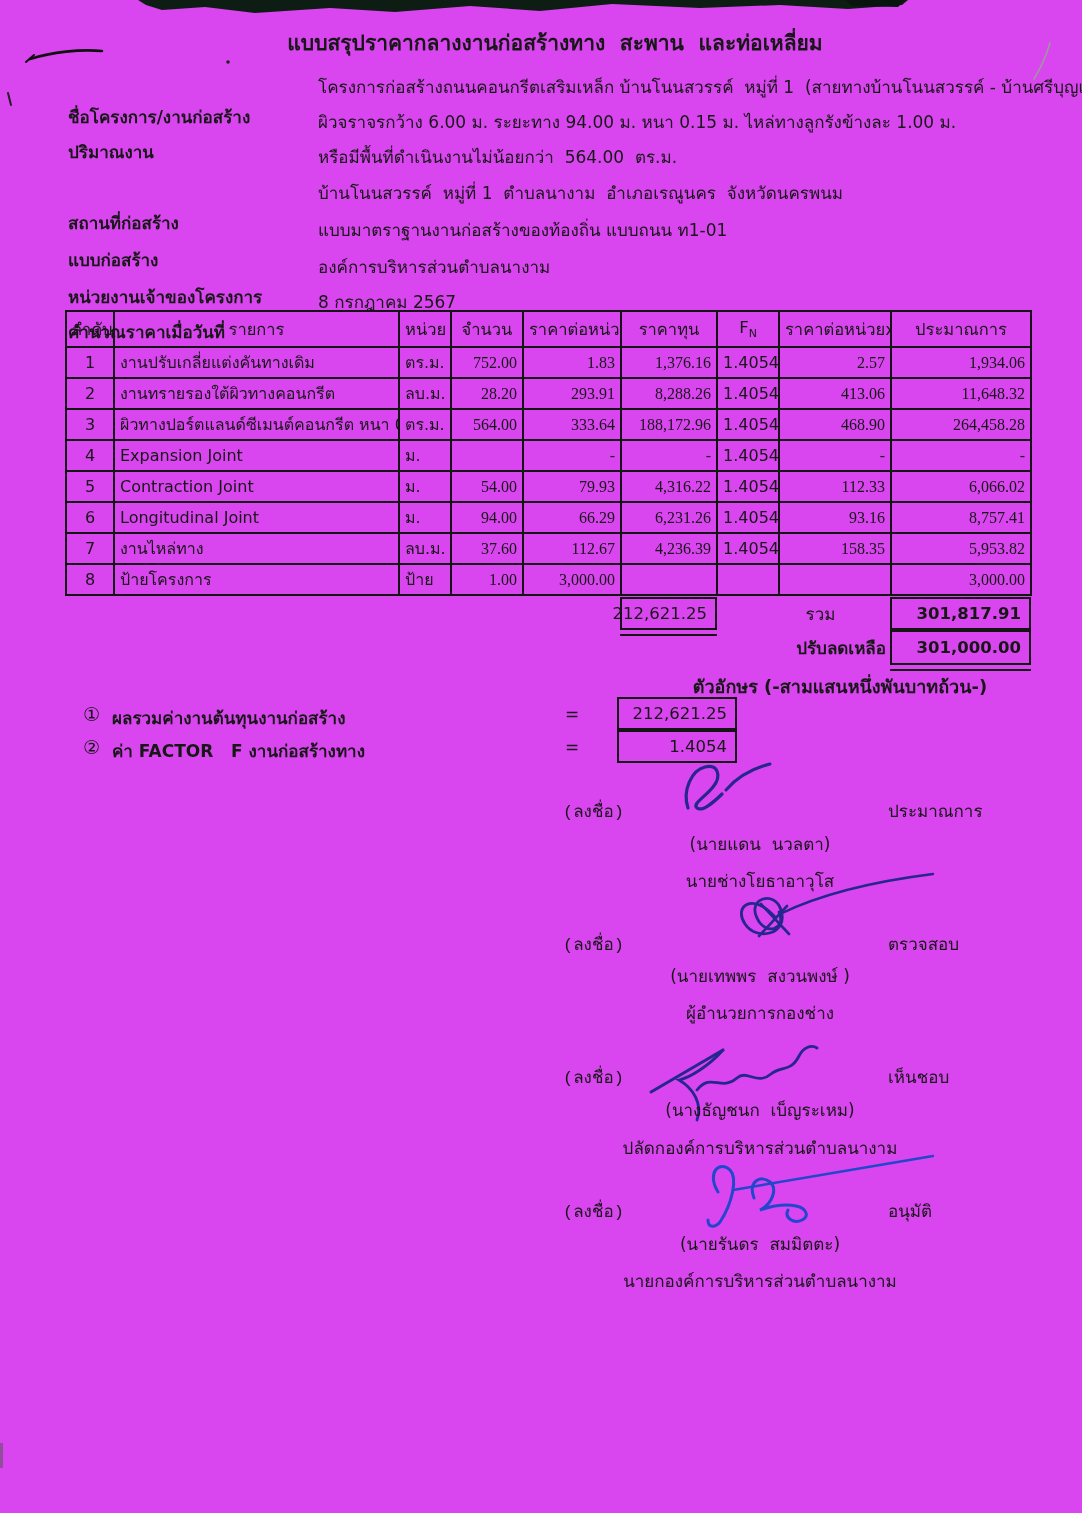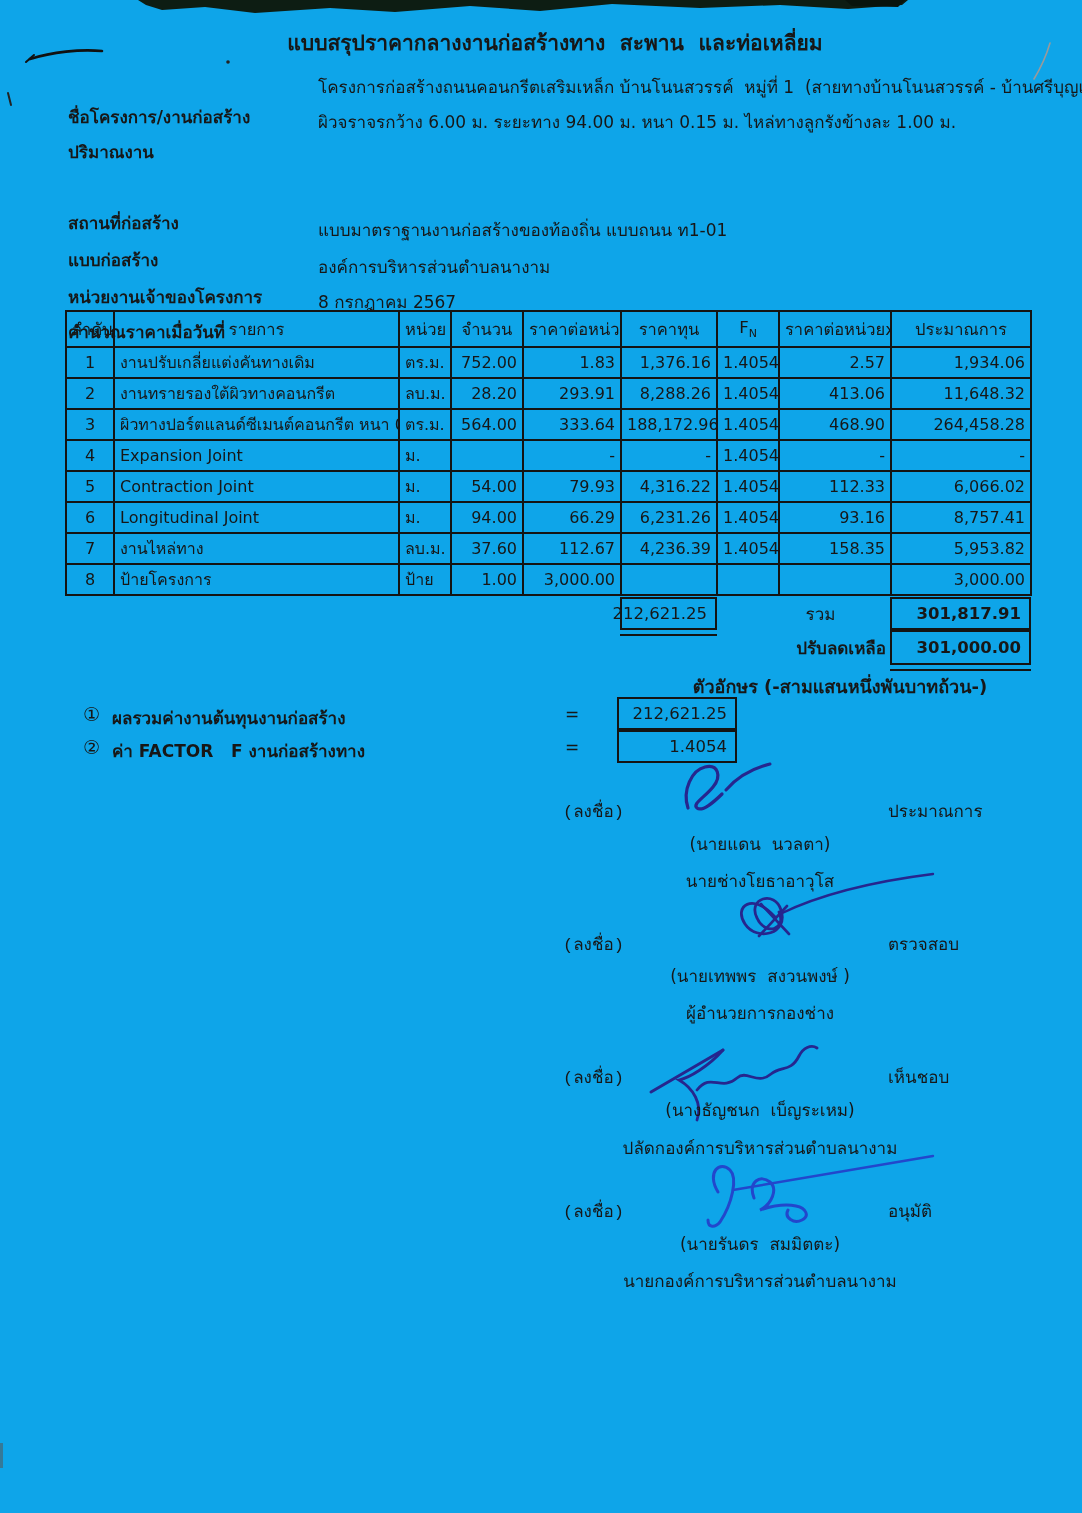--- a/index.html
+++ b/index.html
@@ -1,34 +1,34 @@
 <!DOCTYPE html>
 <html><head>
 <meta charset="utf-8">
 <style>
   html,body { margin:0; padding:0; background:#ffffff; }
   .page {
     position:relative; width:1082px; height:1513px;
-    background:#0ea5e9; overflow:hidden;
+    background:#d946ef; overflow:hidden;
     font-family:"DejaVu Sans", sans-serif; color:#171717;
   }
   .abs { position:absolute; }
   .title { font-weight:700; font-size:21px; text-align:center; white-space:pre; }
   .lbl { font-weight:700; font-size:17px; white-space:pre;margin-top:28px; }
   .val { font-weight:400; font-size:17px; white-space:pre; }
 
   table.cost { position:absolute; left:65px; top:310px; width:966px;
     border-collapse:collapse; table-layout:fixed; }
   table.cost th, table.cost td {
     border:2px solid #141414; font-size:16px; padding:0 5px;
     overflow:hidden; white-space:nowrap; font-weight:400;
   }
   table.cost th { height:34px; text-align:center; font-size:16.5px; }
   table.cost td { height:29px; }
-  td.c { text-align:center; } td.r { text-align:right; } td.l { text-align:left; }
+  td.c { text-align:center; } td.r { text-align:right;font-family:Liberation Serif, serif; } td.l { text-align:left; }
   table.cost sub { font-size:11px; }
 
   .sumbox { position:absolute; border:2px solid #141414; box-sizing:border-box;
     display:flex; align-items:center; justify-content:flex-end;
     padding:0 8px; font-size:16.5px; }
   .sumlbl { position:absolute; font-size:17px; display:flex; align-items:center; }
   .uline { position:absolute; height:2px; background:#141414; }
 
   .fnum { position:absolute; font-size:19px; }
   .flbl { position:absolute; font-weight:700; font-size:17px; white-space:pre; }
@@ -61,21 +61,23 @@
     <path d="M30,8 C26,22 20,34 14,44" stroke="#9a9a9a" stroke-width="1.6" fill="none" stroke-linecap="round"></path>
   </svg>
   <div class="abs" style="left:0;top:1443px;width:3px;height:25px;background:#555;opacity:.55"></div>
 
   <div class="abs title" style="left:15px;top:26px;width:1080px">แบบสรุปราคากลางงานก่อสร้างทาง  สะพาน  และท่อเหลี่ยม</div>
 
   <div class="abs lbl" style="left:68px;top:75px">ชื่อโครงการ/งานก่อสร้าง</div>
   <div class="abs val" style="left:318px;top:73px">โครงการก่อสร้างถนนคอนกรีตเสริมเหล็ก บ้านโนนสวรรค์  หมู่ที่ 1  (สายทางบ้านโนนสวรรค์ - บ้านศรีบุญเรือง)</div>
   <div class="abs lbl" style="left:68px;top:110px">ปริมาณงาน</div>
   <div class="abs val" style="left:318px;top:108px">ผิวจราจรกว้าง 6.00 ม. ระยะทาง 94.00 ม. หนา 0.15 ม. ไหล่ทางลูกรังข้างละ 1.00 ม.</div>
+  <div class="abs val" style="left:318px;top:143px">หรือมีพื้นที่ดำเนินงานไม่น้อยกว่า  564.00  ตร.ม.</div>
   <div class="abs lbl" style="left:68px;top:181px">สถานที่ก่อสร้าง</div>
+  <div class="abs val" style="left:318px;top:179px">บ้านโนนสวรรค์  หมู่ที่ 1  ตำบลนางาม  อำเภอเรณูนคร  จังหวัดนครพนม</div>
   <div class="abs lbl" style="left:68px;top:218px">แบบก่อสร้าง</div>
   <div class="abs val" style="left:318px;top:216px">แบบมาตราฐานงานก่อสร้างของท้องถิ่น แบบถนน ท1-01</div>
   <div class="abs lbl" style="left:68px;top:255px">หน่วยงานเจ้าของโครงการ</div>
   <div class="abs val" style="left:318px;top:253px">องค์การบริหารส่วนตำบลนางาม</div>
   <div class="abs lbl" style="left:68px;top:290px">คำนวณราคาเมื่อวันที่</div>
   <div class="abs val" style="left:318px;top:288px">8 กรกฎาคม 2567</div>
 
   <table class="cost">
     <colgroup>
       <col style="width:48px">

